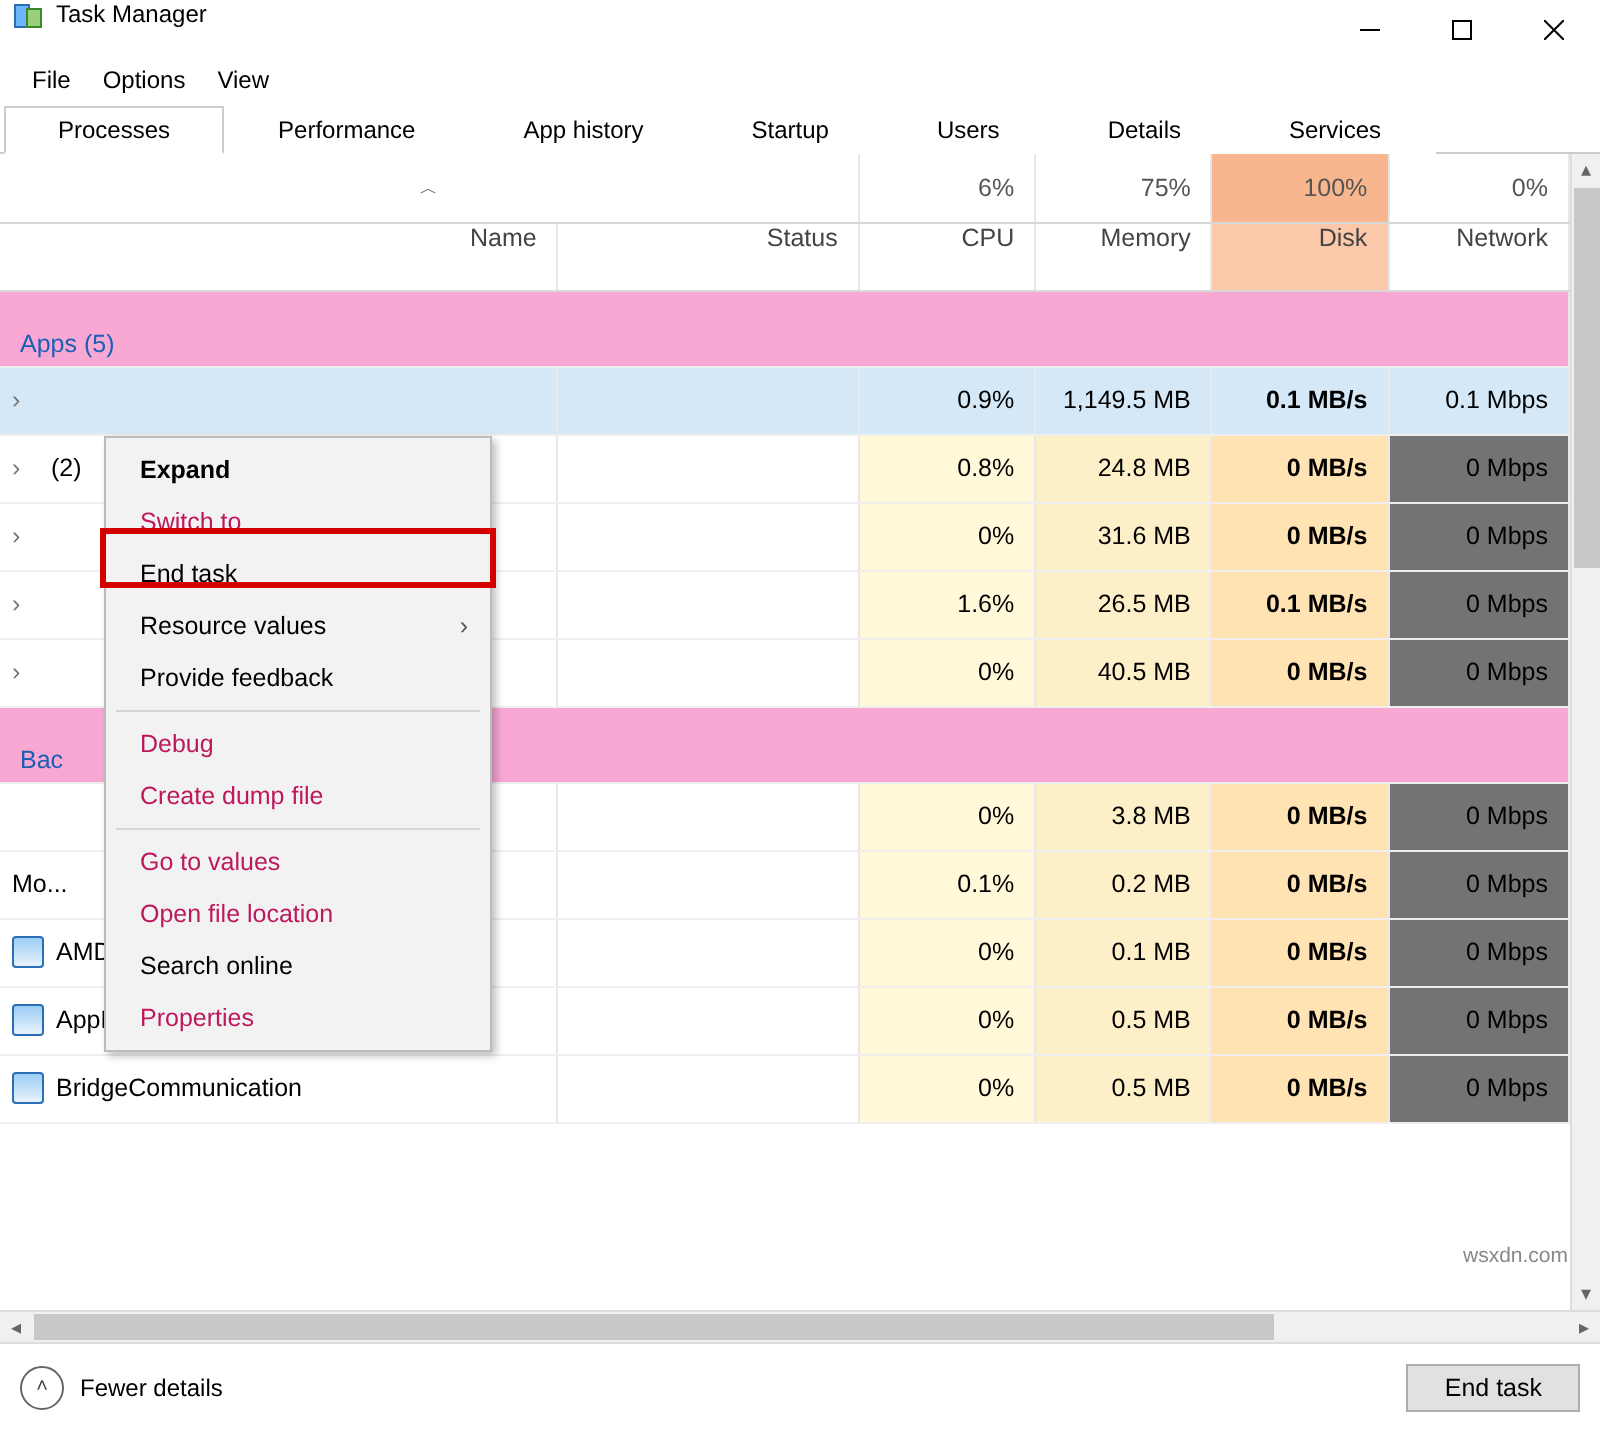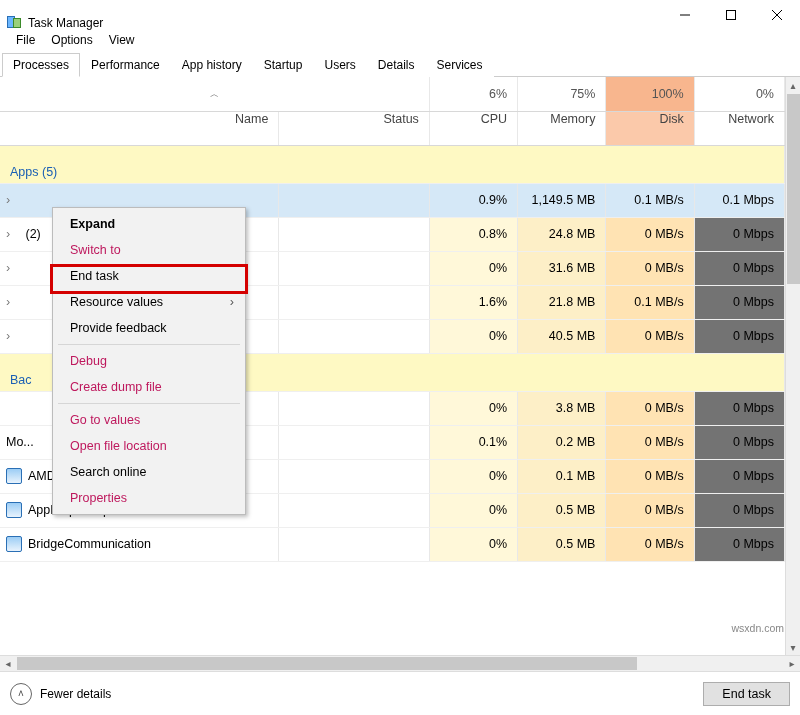--- a/index.html
+++ b/index.html
@@ -13,21 +13,21 @@
     height: 715px;
     overflow: hidden;
     display: flex;
     flex-direction: column;
     position: relative;
   }
   
   .titlebar {
     height: 30px;
     display: flex;
-    align-items: flex-end;
+    align-items: flex-start;
     padding-left: 6px;
   }
   .title-icon {
     width: 16px; height: 16px;
     margin-right: 6px;
     position: relative;
   }
   .title-icon::before {
     content: "";
     position: absolute; left:1px; top:2px;
@@ -65,21 +65,21 @@
     font-size: 12px;
   }
   
   .tabstrip {
     display: flex;
     border-bottom: 1px solid #ccc;
     padding-left: 2px;
     margin-top: 2px;
   }
   .tab {
-    padding: 4px 10px;
+    padding: 4px 26px;
     font-size: 12px;
     border: 1px solid transparent;
     position: relative;
     top: 1px;
     background: #fff;
   }
   .tab.active {
     border: 1px solid #ccc;
     border-bottom: 1px solid #fff;
   }
@@ -117,21 +117,21 @@
   .c-name  { width: 278px; text-align:left; }
   .c-status{ width: 150px;  text-align:left; }
   .c-cpu   { width: 88px;  text-align:right; }
   .c-mem   { width: 88px;  text-align:right; }
   .c-disk  { width: 88px;  text-align:right; }
   .c-net   { width: 90px;  text-align:right; }
   .disk-hot-top { background:#f8b68e !important; }
   .disk-hot-bot { background:#fbc9aa !important; }
   .group-row td {
     color:#1a5fb4;
-    background:#fef9c3;
+    background:#f9a8d4;
     text-align:left;
     height:38px;
     vertical-align:bottom;
     padding-bottom:4px;
   }
   .row-sel td { background:#d5e8f7 !important; }
   .caret {
     display:inline-block;
     width:12px;
     color:#777;
@@ -141,21 +141,21 @@
     display:inline-block;
     width:16px; height:16px;
     vertical-align:middle;
     margin-right:6px;
     border:1px solid #2a6fb5;
     background:linear-gradient(#9ccdf5,#e8f3fd);
     border-radius:2px;
   }
   .cc-cpu  { background:#fff8d9; }
   .cc-mem  { background:#fdefc7; }
-  .cc-disk { background:#ffe3b3; border-left:1px solid #f2b27a; border-right:1px solid #f2b27a; }
+  .cc-disk { background:#ffe3b3; border-left:1px solid #f2b27a; border-right:1px solid #f2b27a;font-weight:bold; }
   .cc-net  { background:#737373; }
   
   .vscroll {
     position:absolute; right:0; top:0; bottom:0; width:15px;
     background:#f0f0f0; border-left:1px solid #ddd;
     display:flex; flex-direction:column;
   }
   .vscroll .arrow { height:16px; display:flex; align-items:center; justify-content:center; font-size:10px; color:#666;}
   .vscroll .thumb { width:13px; margin:1px; height:190px; background:#c8c8c8;}
   .vscroll .track { flex:1; }
@@ -181,21 +181,21 @@
   .end-btn {
     margin-left:auto;
     padding:4px 18px;
     background:#e1e1e1;
     border:1px solid #adadad;
     font-size:12.5px;
   }
   
   .ctxmenu {
     position:absolute;
-    left:52px; top:207px;
+    left:52px; top:218px;
     width:194px;
     background:#f2f2f2;
     border:1px solid #bcbcbc;
     box-shadow:2px 2px 4px rgba(0,0,0,.25);
     padding:3px;
     font-size:12.5px;
   }
   .ctxmenu .mi {
     padding:6px 14px;
     color:#000;
@@ -315,21 +315,21 @@
         <td class="c-status"></td>
         <td class="c-cpu  cc-cpu">0%</td>
         <td class="c-mem  cc-mem">31.6 MB</td>
         <td class="c-disk cc-disk">0 MB/s</td>
         <td class="c-net  cc-net">0 Mbps</td>
       </tr>
       <tr>
         <td class="c-name name-cell-pad"><span class="caret">›</span></td>
         <td class="c-status"></td>
         <td class="c-cpu  cc-cpu">1.6%</td>
-        <td class="c-mem  cc-mem">21.8 MB</td>
+        <td class="c-mem  cc-mem">26.5 MB</td>
         <td class="c-disk cc-disk">0.1 MB/s</td>
         <td class="c-net  cc-net">0 Mbps</td>
       </tr>
       <tr>
         <td class="c-name name-cell-pad"><span class="caret">›</span></td>
         <td class="c-status"></td>
         <td class="c-cpu  cc-cpu">0%</td>
         <td class="c-mem  cc-mem">40.5 MB</td>
         <td class="c-disk cc-disk">0 MB/s</td>
         <td class="c-net  cc-net">0 Mbps</td>

